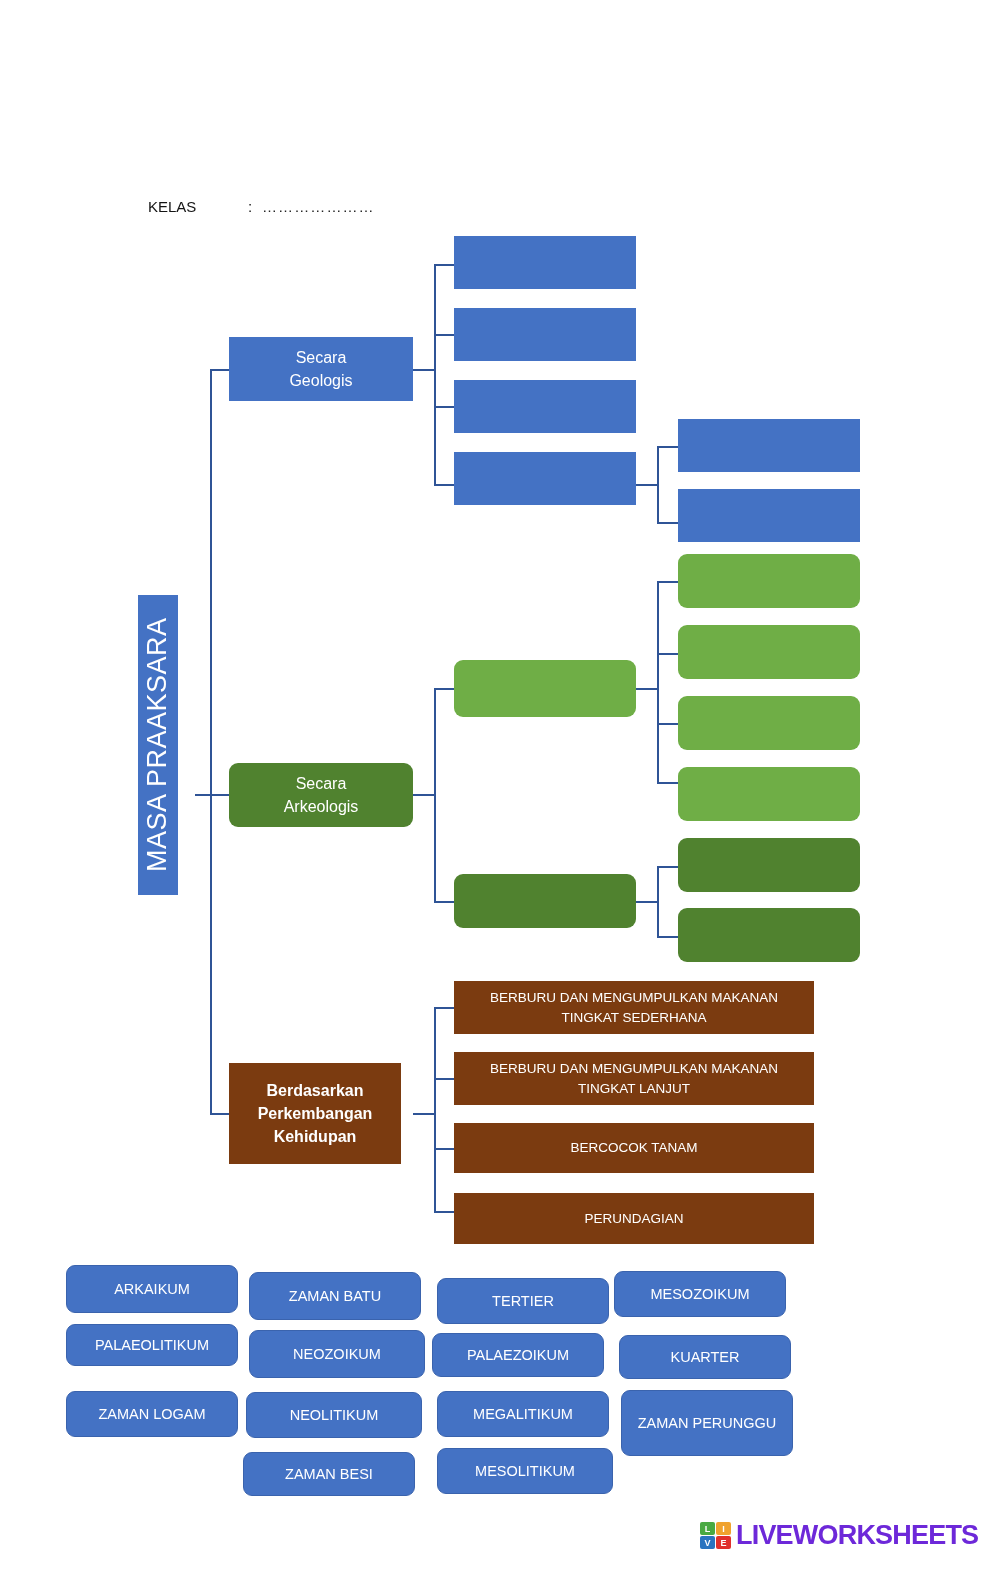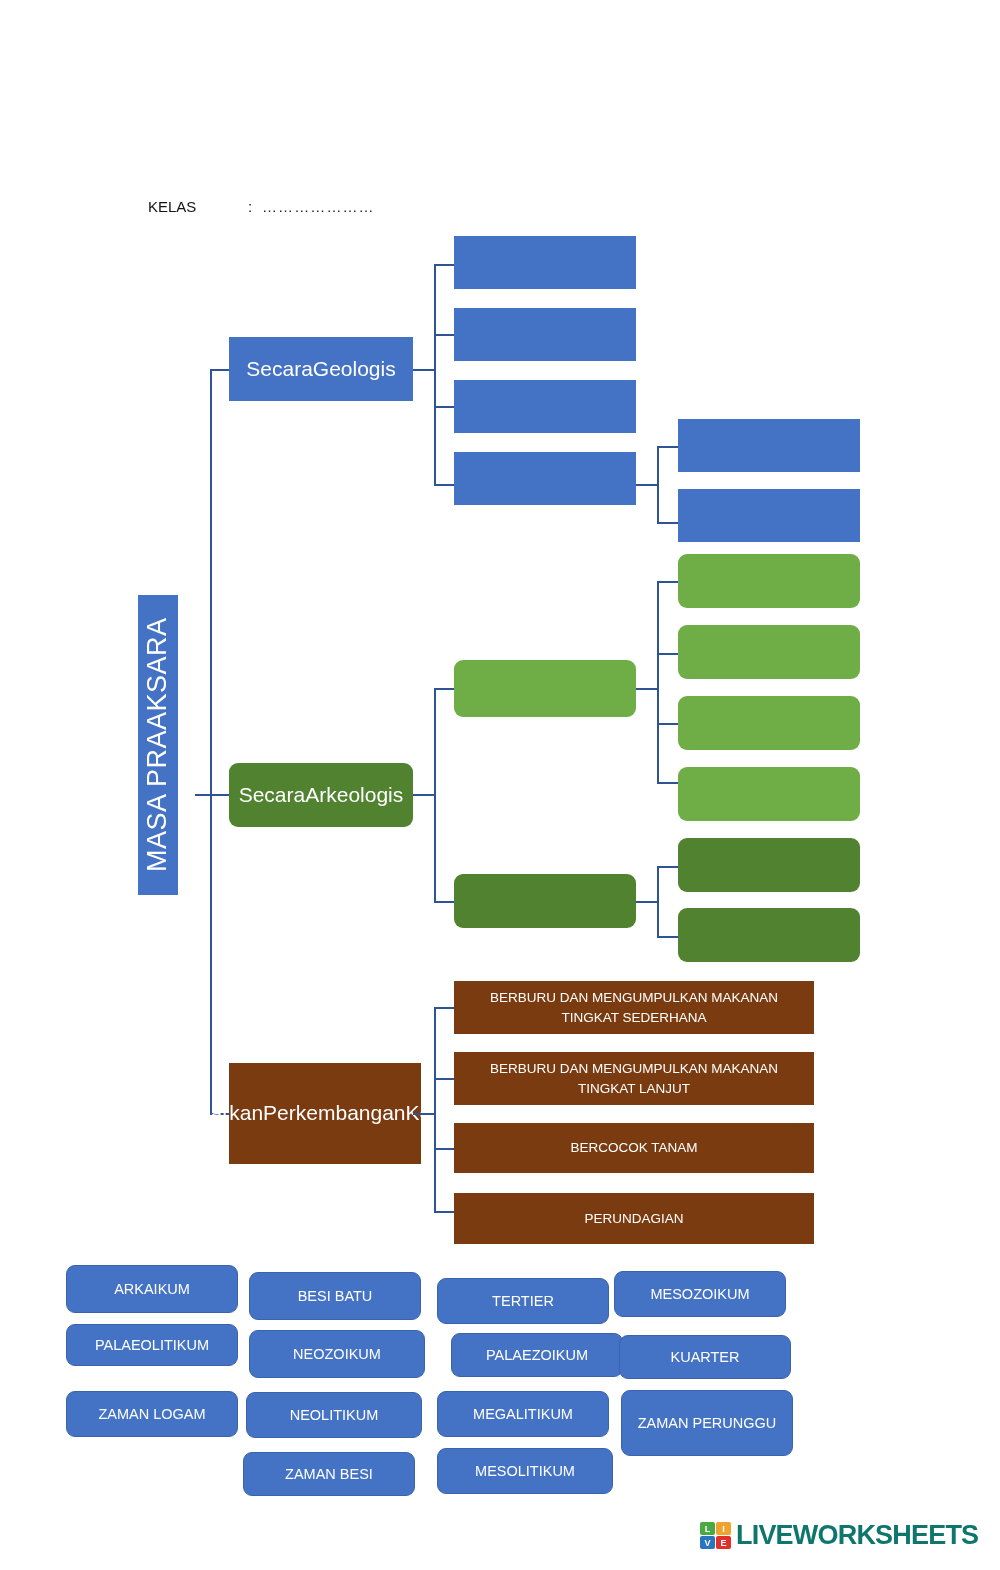--- a/index.html
+++ b/index.html
@@ -69,22 +69,22 @@
   .rounded { border-radius: 9px; }
 
   .node-root {
     writing-mode: vertical-rl;
     transform: rotate(180deg);
     font-size: 27px;
     letter-spacing: 0.5px;
     padding: 6px 0;
   }
   .node-cat {
-    font-size: 21px;
-    flex-direction: row;
+    font-size: 16px;
+    flex-direction: column;
   }
   .node-cat span { display: block; }
   .node-leaf-brown {
     font-size: 13.5px;
     padding: 4px 12px;
   }
 
   
   .ln {
     position: absolute;
@@ -135,21 +135,21 @@
     color: #ffffff;
     border-radius: 2px;
   }
   .lc-l { background: #49a942; }
   .lc-i { background: #f0a22e; }
   .lc-v { background: #2a74c0; }
   .lc-e { background: #e0302c; }
   .logo-text {
     font-size: 27px;
     font-weight: bold;
-    color: #0f766e;
+    color: #6d28d9;
     letter-spacing: -0.8px;
   }
 </style>
 </head>
 <body>
 
 <div id="page">
 
 
   <div class="field-row" style="left:148px; top:198px;">
@@ -246,21 +246,21 @@
   <div class="ln h" style="left:657px; top:866px; width:21px;"></div>
   <div class="ln h" style="left:657px; top:936px; width:21px;"></div>
 
   <div class="node dgreen rounded" style="left:678px; top:838px; width:182px; height:54px;">
     <span></span>
   </div>
   <div class="node dgreen rounded" style="left:678px; top:908px; width:182px; height:54px;">
     <span></span>
   </div>
 
-  <div class="node brown node-cat" style="left:229px; top:1063px; width:192px; height:101px;">
+  <div class="node brown node-cat" style="left:229px; top:1063px; width:172px; height:101px;font-weight:bold;">
     <span>Berdasarkan</span>
     <span>Perkembangan</span>
     <span>Kehidupan</span>
   </div>
 
   <div class="ln h" style="left:413px; top:1113px; width:21px;"></div>
   <div class="ln v" style="left:434px; top:1007px; height:204px;"></div>
   <div class="ln h" style="left:434px; top:1007px; width:20px;"></div>
   <div class="ln h" style="left:434px; top:1078px; width:20px;"></div>
   <div class="ln h" style="left:434px; top:1148px; width:20px;"></div>
@@ -274,26 +274,26 @@
   </div>
   <div class="node brown node-leaf-brown" style="left:454px; top:1123px; width:360px; height:50px;">
     <span>BERCOCOK TANAM</span>
   </div>
   <div class="node brown node-leaf-brown" style="left:454px; top:1193px; width:360px; height:51px;">
     <span>PERUNDAGIAN</span>
   </div>
 
   <div id="word-bank">
       <div class="chip" style="left: 66px; top: 1265px; width: 172px; height: 48px;">ARKAIKUM</div>
-      <div class="chip" style="left: 249px; top: 1272px; width: 172px; height: 48px;">BESI BATU</div>
+      <div class="chip" style="left: 249px; top: 1272px; width: 172px; height: 48px;">ZAMAN BATU</div>
       <div class="chip" style="left: 437px; top: 1278px; width: 172px; height: 46px;">TERTIER</div>
       <div class="chip" style="left: 614px; top: 1271px; width: 172px; height: 46px;">MESOZOIKUM</div>
       <div class="chip" style="left: 66px; top: 1324px; width: 172px; height: 42px;">PALAEOLITIKUM</div>
       <div class="chip" style="left: 249px; top: 1330px; width: 176px; height: 48px;">NEOZOIKUM</div>
-      <div class="chip" style="left: 451px; top: 1333px; width: 172px; height: 44px;">PALAEZOIKUM</div>
+      <div class="chip" style="left: 432px; top: 1333px; width: 172px; height: 44px;">PALAEZOIKUM</div>
       <div class="chip" style="left: 619px; top: 1335px; width: 172px; height: 44px;">KUARTER</div>
       <div class="chip" style="left: 66px; top: 1391px; width: 172px; height: 46px;">ZAMAN LOGAM</div>
       <div class="chip" style="left: 246px; top: 1392px; width: 176px; height: 46px;">NEOLITIKUM</div>
       <div class="chip" style="left: 437px; top: 1391px; width: 172px; height: 46px;">MEGALITIKUM</div>
       <div class="chip" style="left: 621px; top: 1390px; width: 172px; height: 66px; text-align: center;">ZAMAN PERUNGGU</div>
       <div class="chip" style="left: 243px; top: 1452px; width: 172px; height: 44px;">ZAMAN BESI</div>
       <div class="chip" style="left: 437px; top: 1448px; width: 176px; height: 46px;">MESOLITIKUM</div>
     </div>
 
   <div class="logo">

